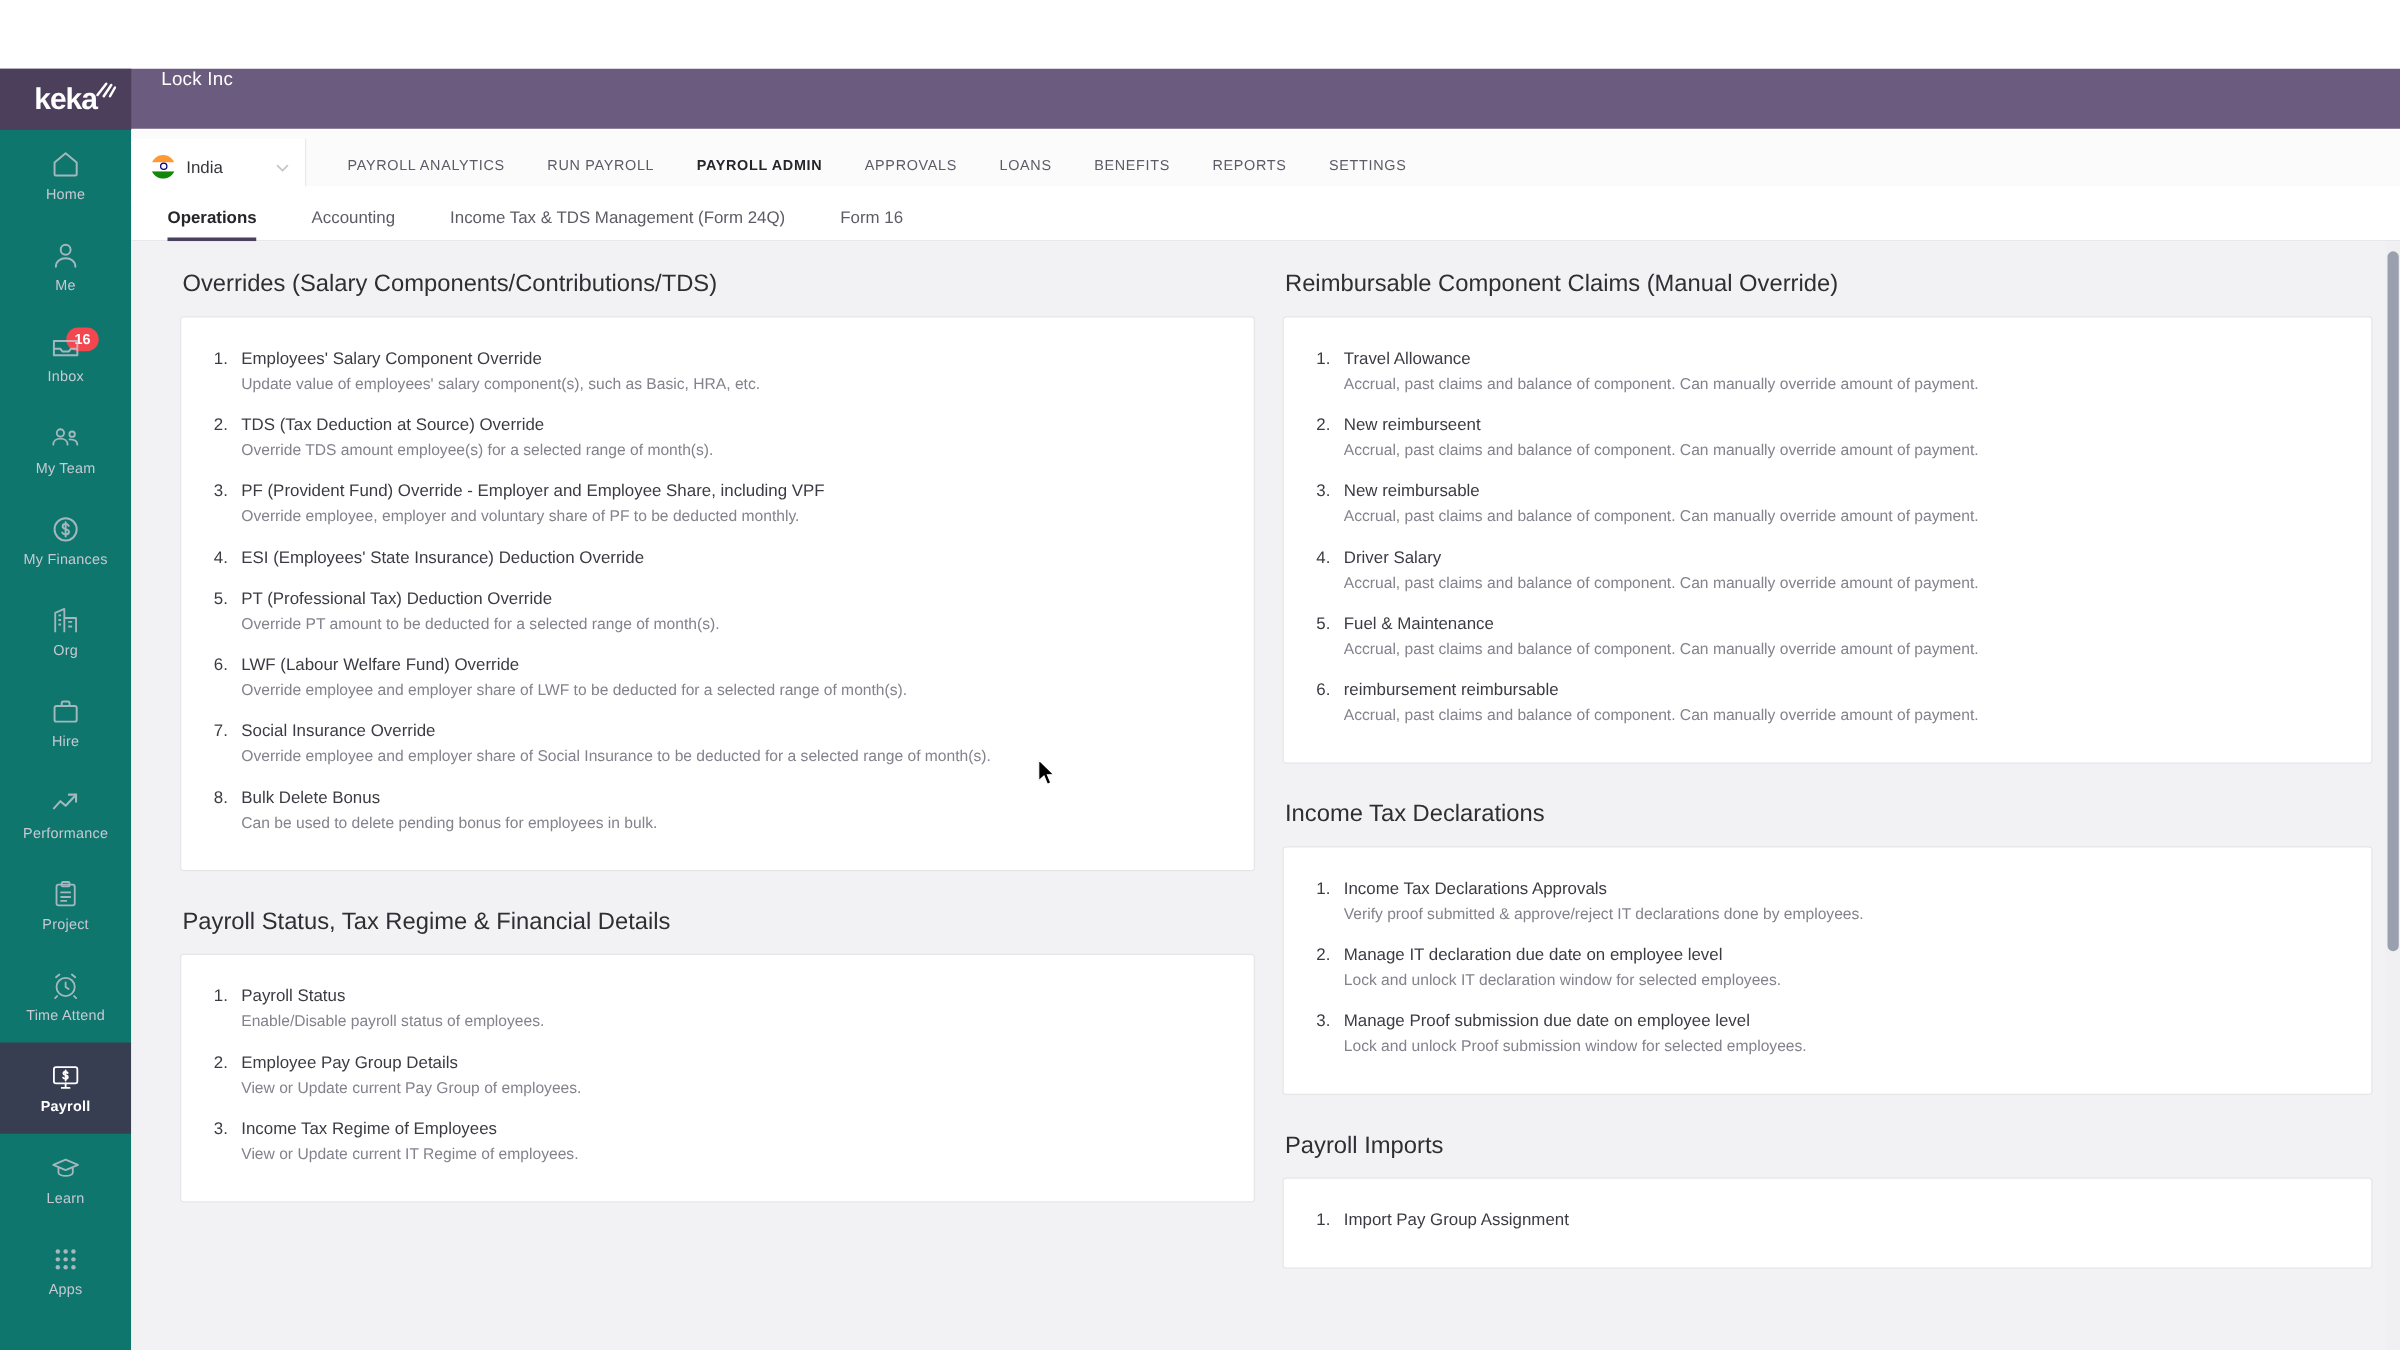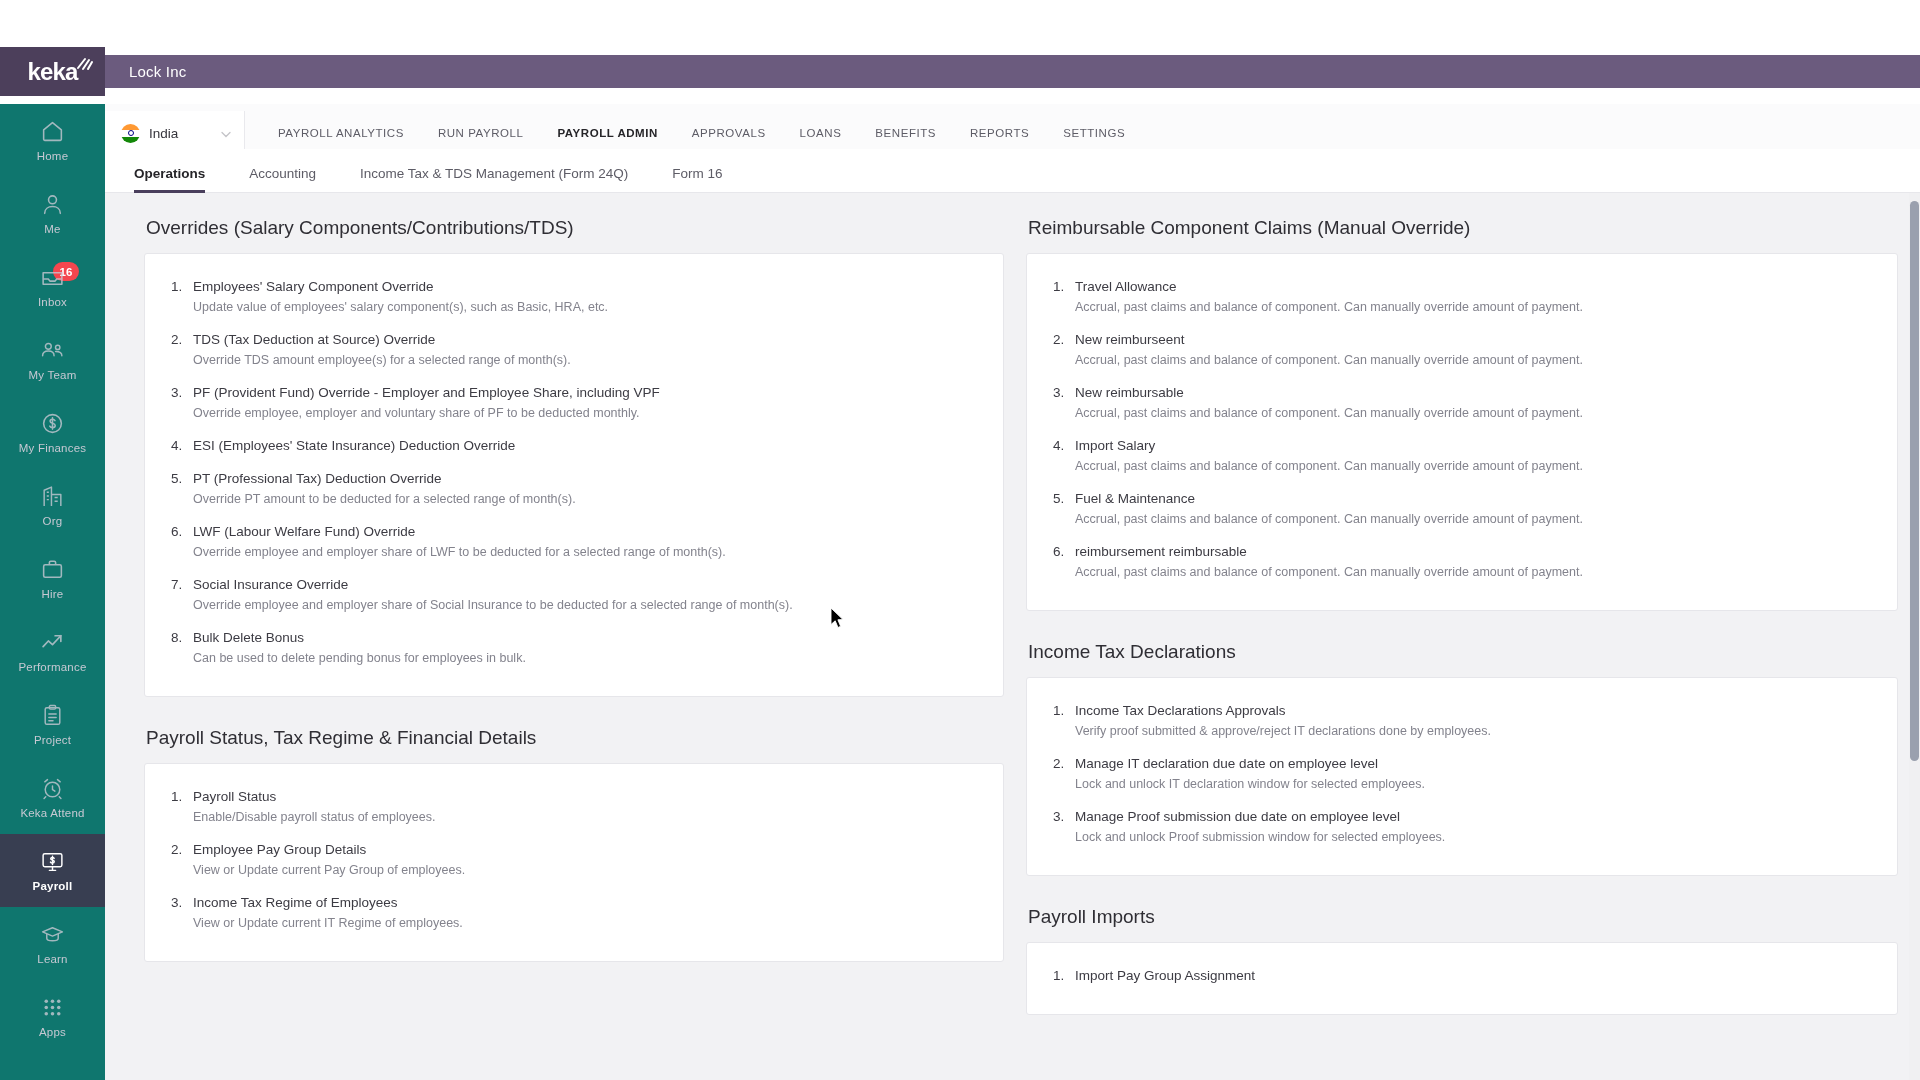--- a/index.html
+++ b/index.html
@@ -9,22 +9,22 @@
     background: #ffffff;
     overflow: hidden;
   }
   #app { position: relative; width: 1920px; height: 1080px; background:#fff; }
 
   
   .top-strip { position:absolute; left:0; top:0; width:1920px; height:55px; background:#ffffff; }
 
   
   .header {
-    position:absolute; left:0; top:55px; width:1920px; height:33px;
-    background:#6b5b7e; display:flex; align-items:center;
+    position:absolute; left:0; top:55px; width:1920px; height:48px;
+    background:#6b5b7e; display:flex; align-items:flex-start;
   }
   .logo-block {
     width:105px; height:49px; background:#4c3f5b;
     display:flex; align-items:center; justify-content:center;
     position:relative;
   }
   .logo-text {
     color:#fff; font-size:24px; font-weight:bold; letter-spacing:-0.8px;
     font-family:"Liberation Sans", sans-serif;
   }
@@ -280,21 +280,21 @@
           <path d="M8.5 10.5h7M8.5 14h7M8.5 17h4" stroke-linecap="round"></path>
         </svg>
       <span class="side-label">Project</span>
     </div>
     <div class="side-item">
       <svg class="side-ico" viewBox="0 0 24 24" fill="none" stroke="#c7c9d3" stroke-width="1.4" stroke-linecap="round">
           <circle cx="12" cy="13" r="7"></circle>
           <path d="M12 9.5V13l2.3 1.6"></path>
           <path d="M4.6 5.6 7.2 3.5M19.4 5.6 16.8 3.5M5.5 20l-1.6 1.6M18.5 20l1.6 1.6"></path>
         </svg>
-      <span class="side-label">Keka Attend</span>
+      <span class="side-label">Time Attend</span>
     </div>
     <div class="side-item active">
       <svg class="side-ico" viewBox="0 0 24 24" fill="none" stroke="#ffffff" stroke-width="1.4" stroke-linejoin="round">
           <rect x="3" y="4.5" width="18" height="12.5" rx="1.6"></rect>
           <path d="M9 20.5h6M12 17v3.5" stroke-linecap="round"></path>
           <path d="M13.6 9c-.35-.6-1-.95-1.7-.95-.9 0-1.6.55-1.6 1.3 0 1.75 3.4.95 3.4 2.7 0 .8-.75 1.45-1.8 1.45-.85 0-1.5-.35-1.85-.95M12 7v7.8" stroke-linecap="round"></path>
         </svg>
       <span class="side-label">Payroll</span>
     </div>
     <div class="side-item">
@@ -426,21 +426,21 @@
             </li>
             <li>
               <a class="it-title">New reimburseent</a>
               <span class="it-desc">Accrual, past claims and balance of component. Can manually override amount of payment.</span>
             </li>
             <li>
               <a class="it-title">New reimbursable</a>
               <span class="it-desc">Accrual, past claims and balance of component. Can manually override amount of payment.</span>
             </li>
             <li>
-              <a class="it-title">Import Salary</a>
+              <a class="it-title">Driver Salary</a>
               <span class="it-desc">Accrual, past claims and balance of component. Can manually override amount of payment.</span>
             </li>
             <li>
               <a class="it-title">Fuel &amp; Maintenance</a>
               <span class="it-desc">Accrual, past claims and balance of component. Can manually override amount of payment.</span>
             </li>
             <li>
               <a class="it-title">reimbursement reimbursable</a>
               <span class="it-desc">Accrual, past claims and balance of component. Can manually override amount of payment.</span>
             </li>

